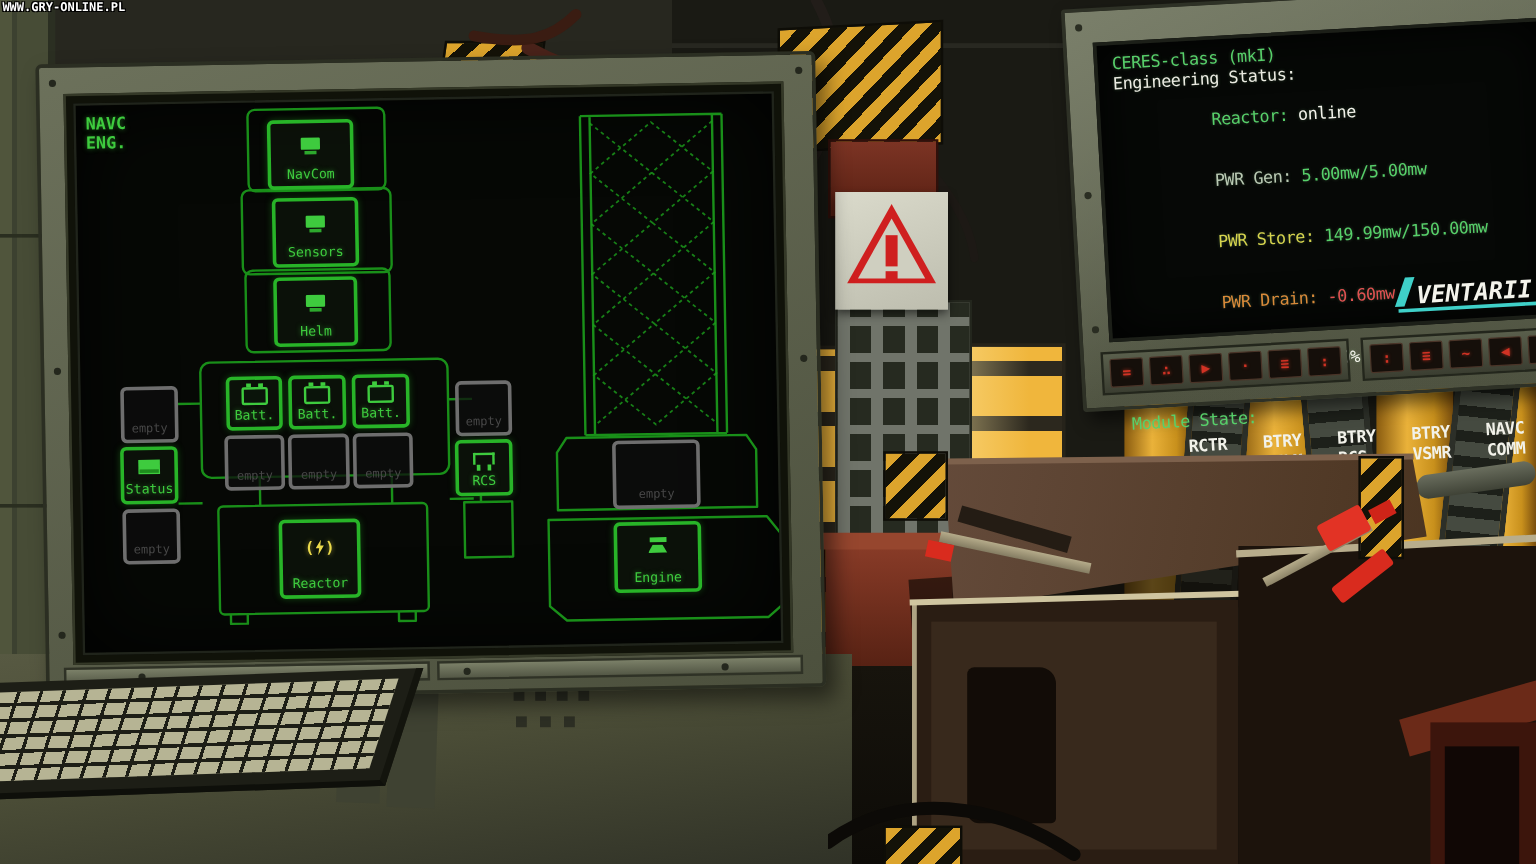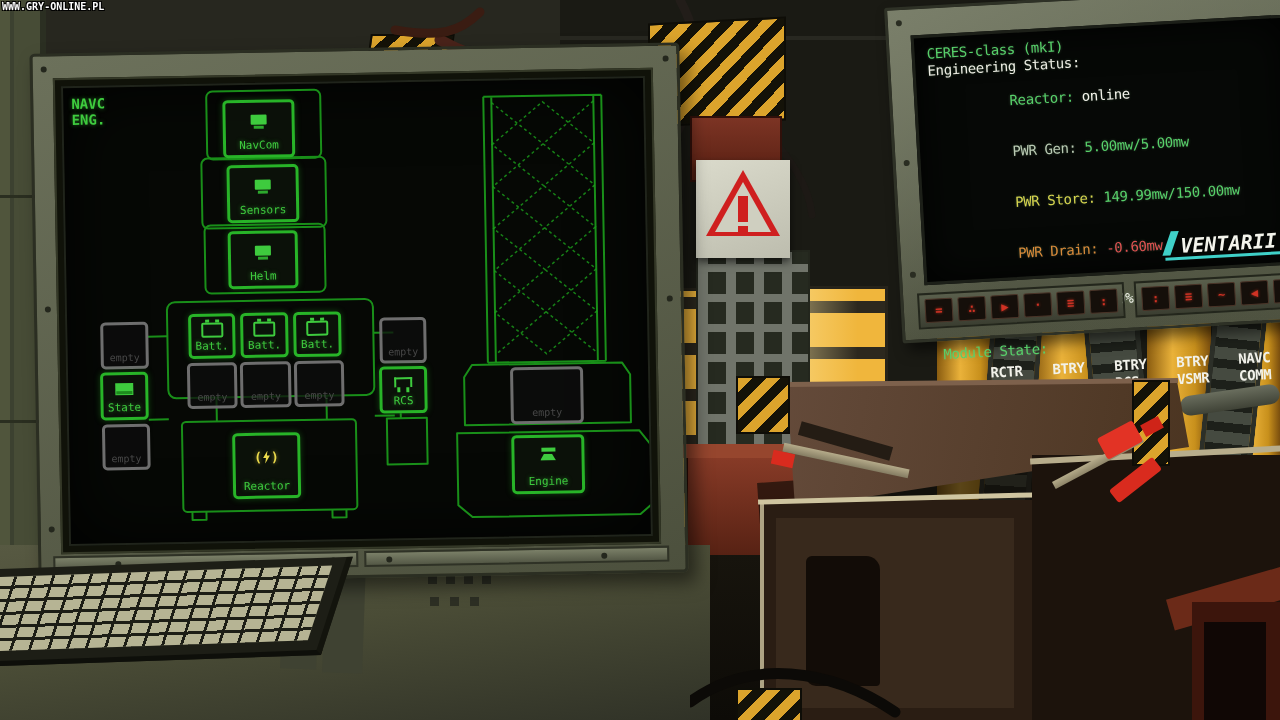--- a/index.html
+++ b/index.html
@@ -385,21 +385,21 @@
       </div>
       <div class="slot" style="left:226px;top:277px;width:50px;height:46px">
         <div class="lbl">empty</div>
       </div>
 
       <div class="slot" style="left:33px;top:235px;width:48px;height:47px">
         <div class="lbl">empty</div>
       </div>
       <div class="module" style="left:32px;top:285px;width:48px;height:48px">
         <i class="icn i-comms"></i>
-        <div class="lbl g">State</div>
+        <div class="lbl g">Status</div>
       </div>
       <div class="slot" style="left:33px;top:337px;width:48px;height:46px">
         <div class="lbl">empty</div>
       </div>
 
       <div class="slot" style="left:312px;top:235px;width:47px;height:46px">
         <div class="lbl">empty</div>
       </div>
       <div class="module" style="left:311px;top:284px;width:48px;height:47px">
         <i class="icn i-rcs"></i>

